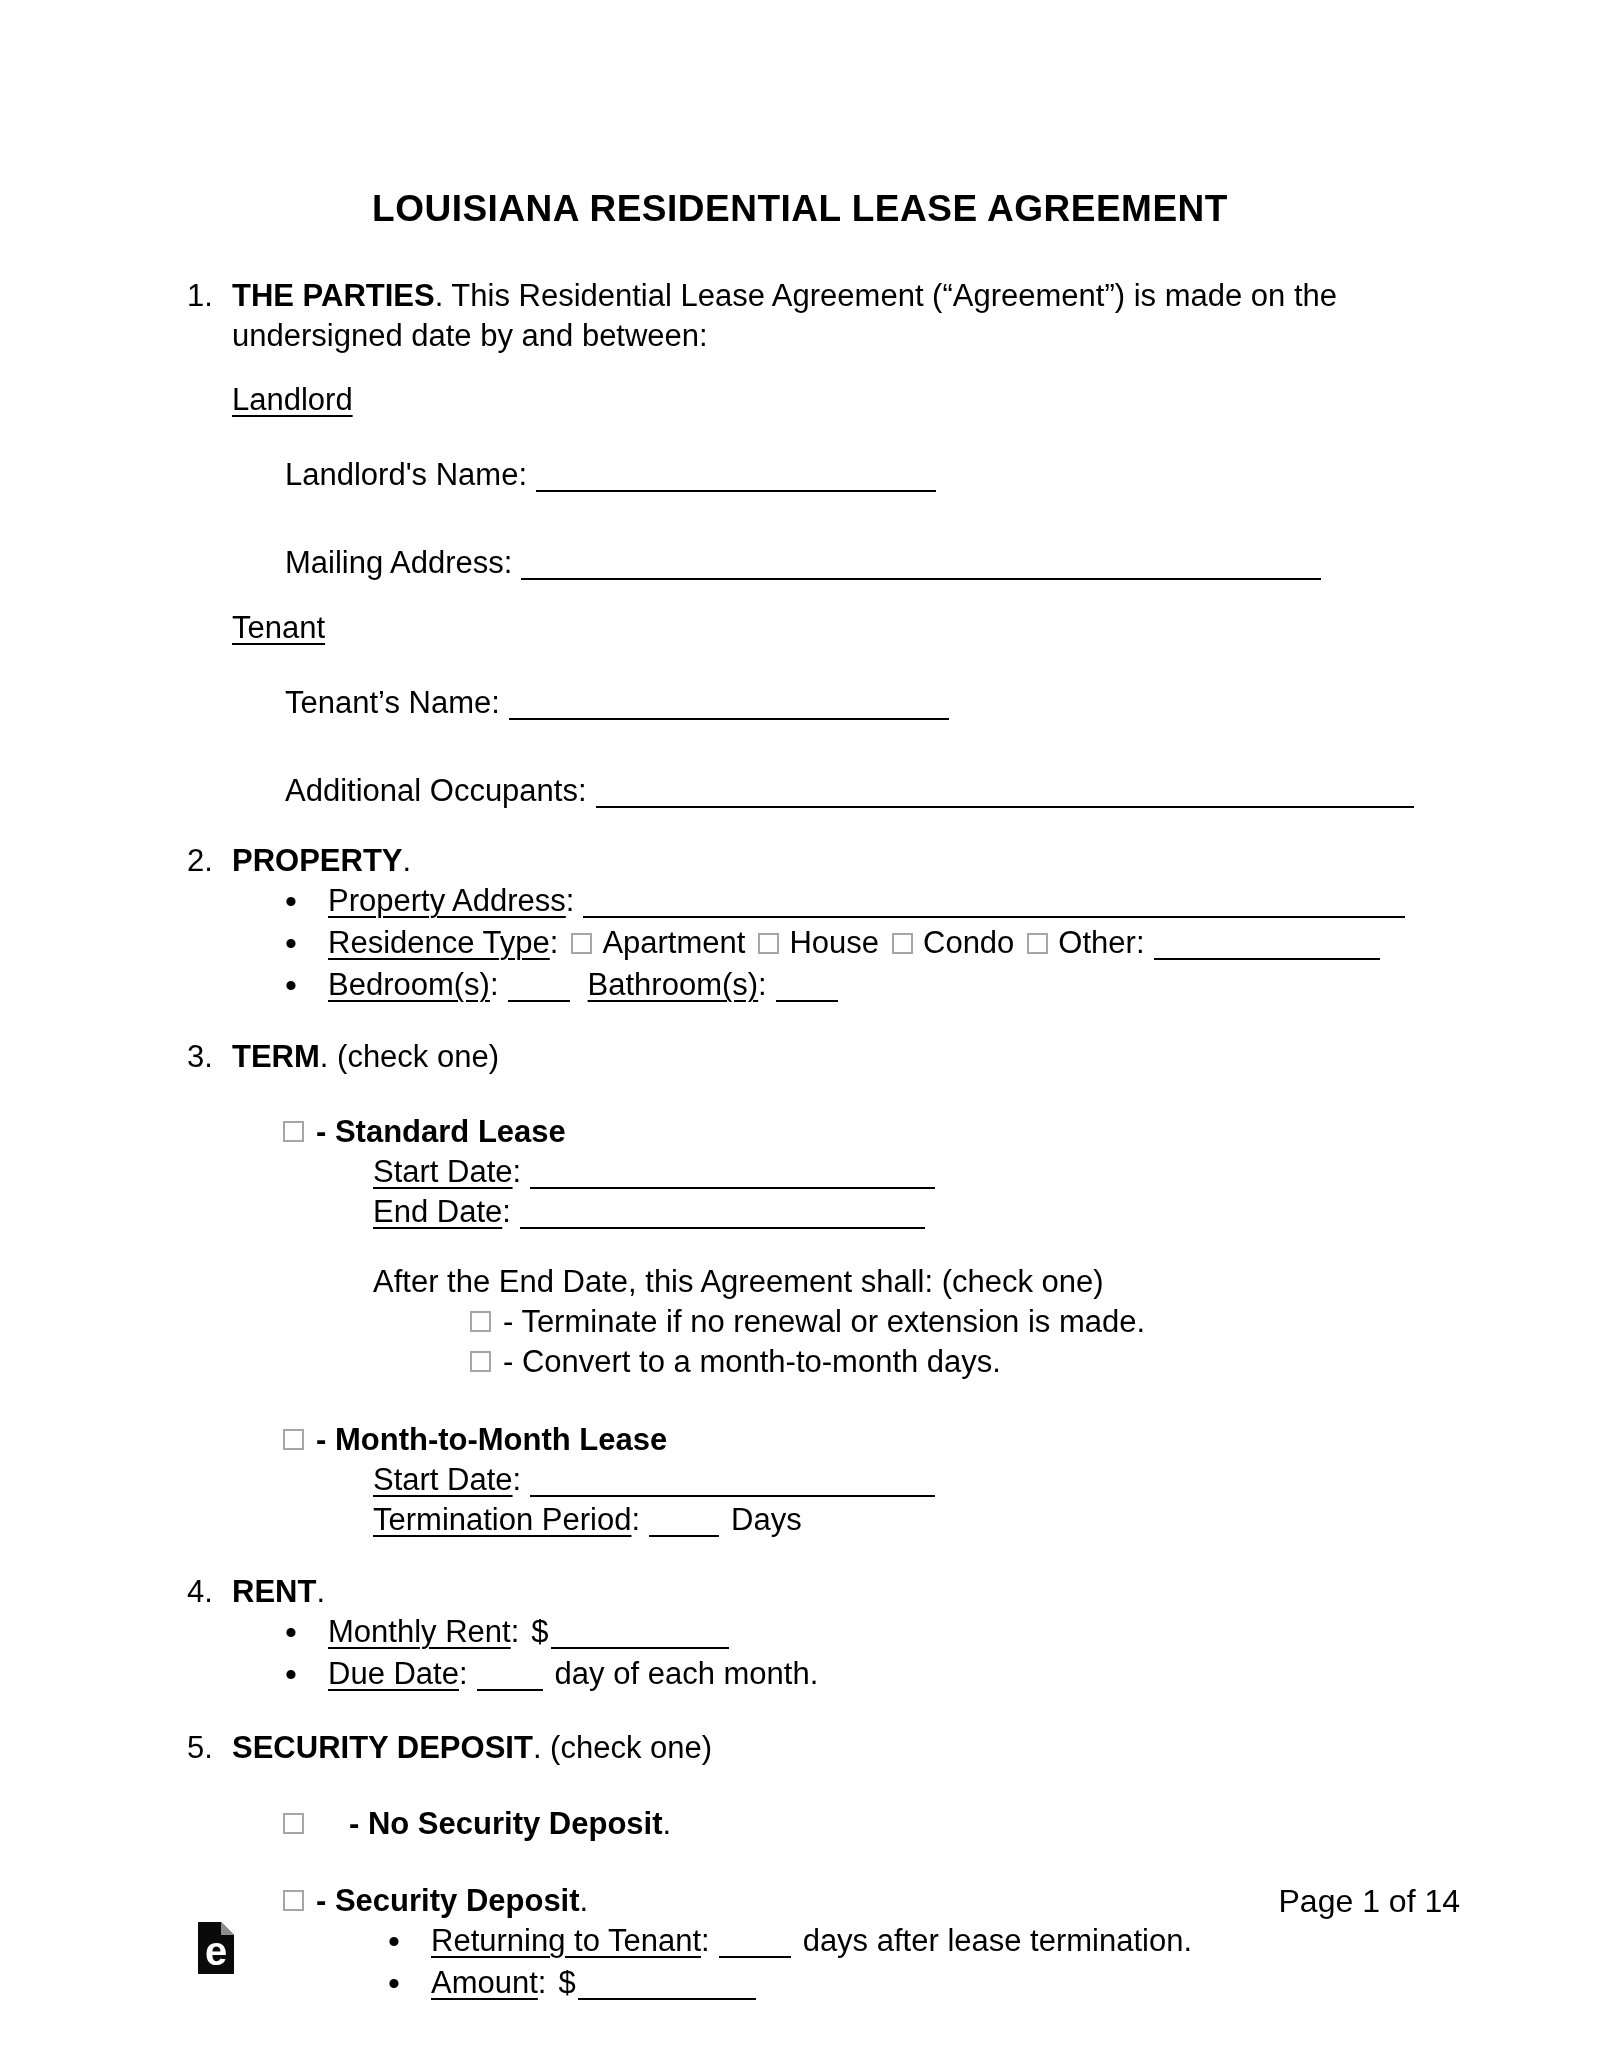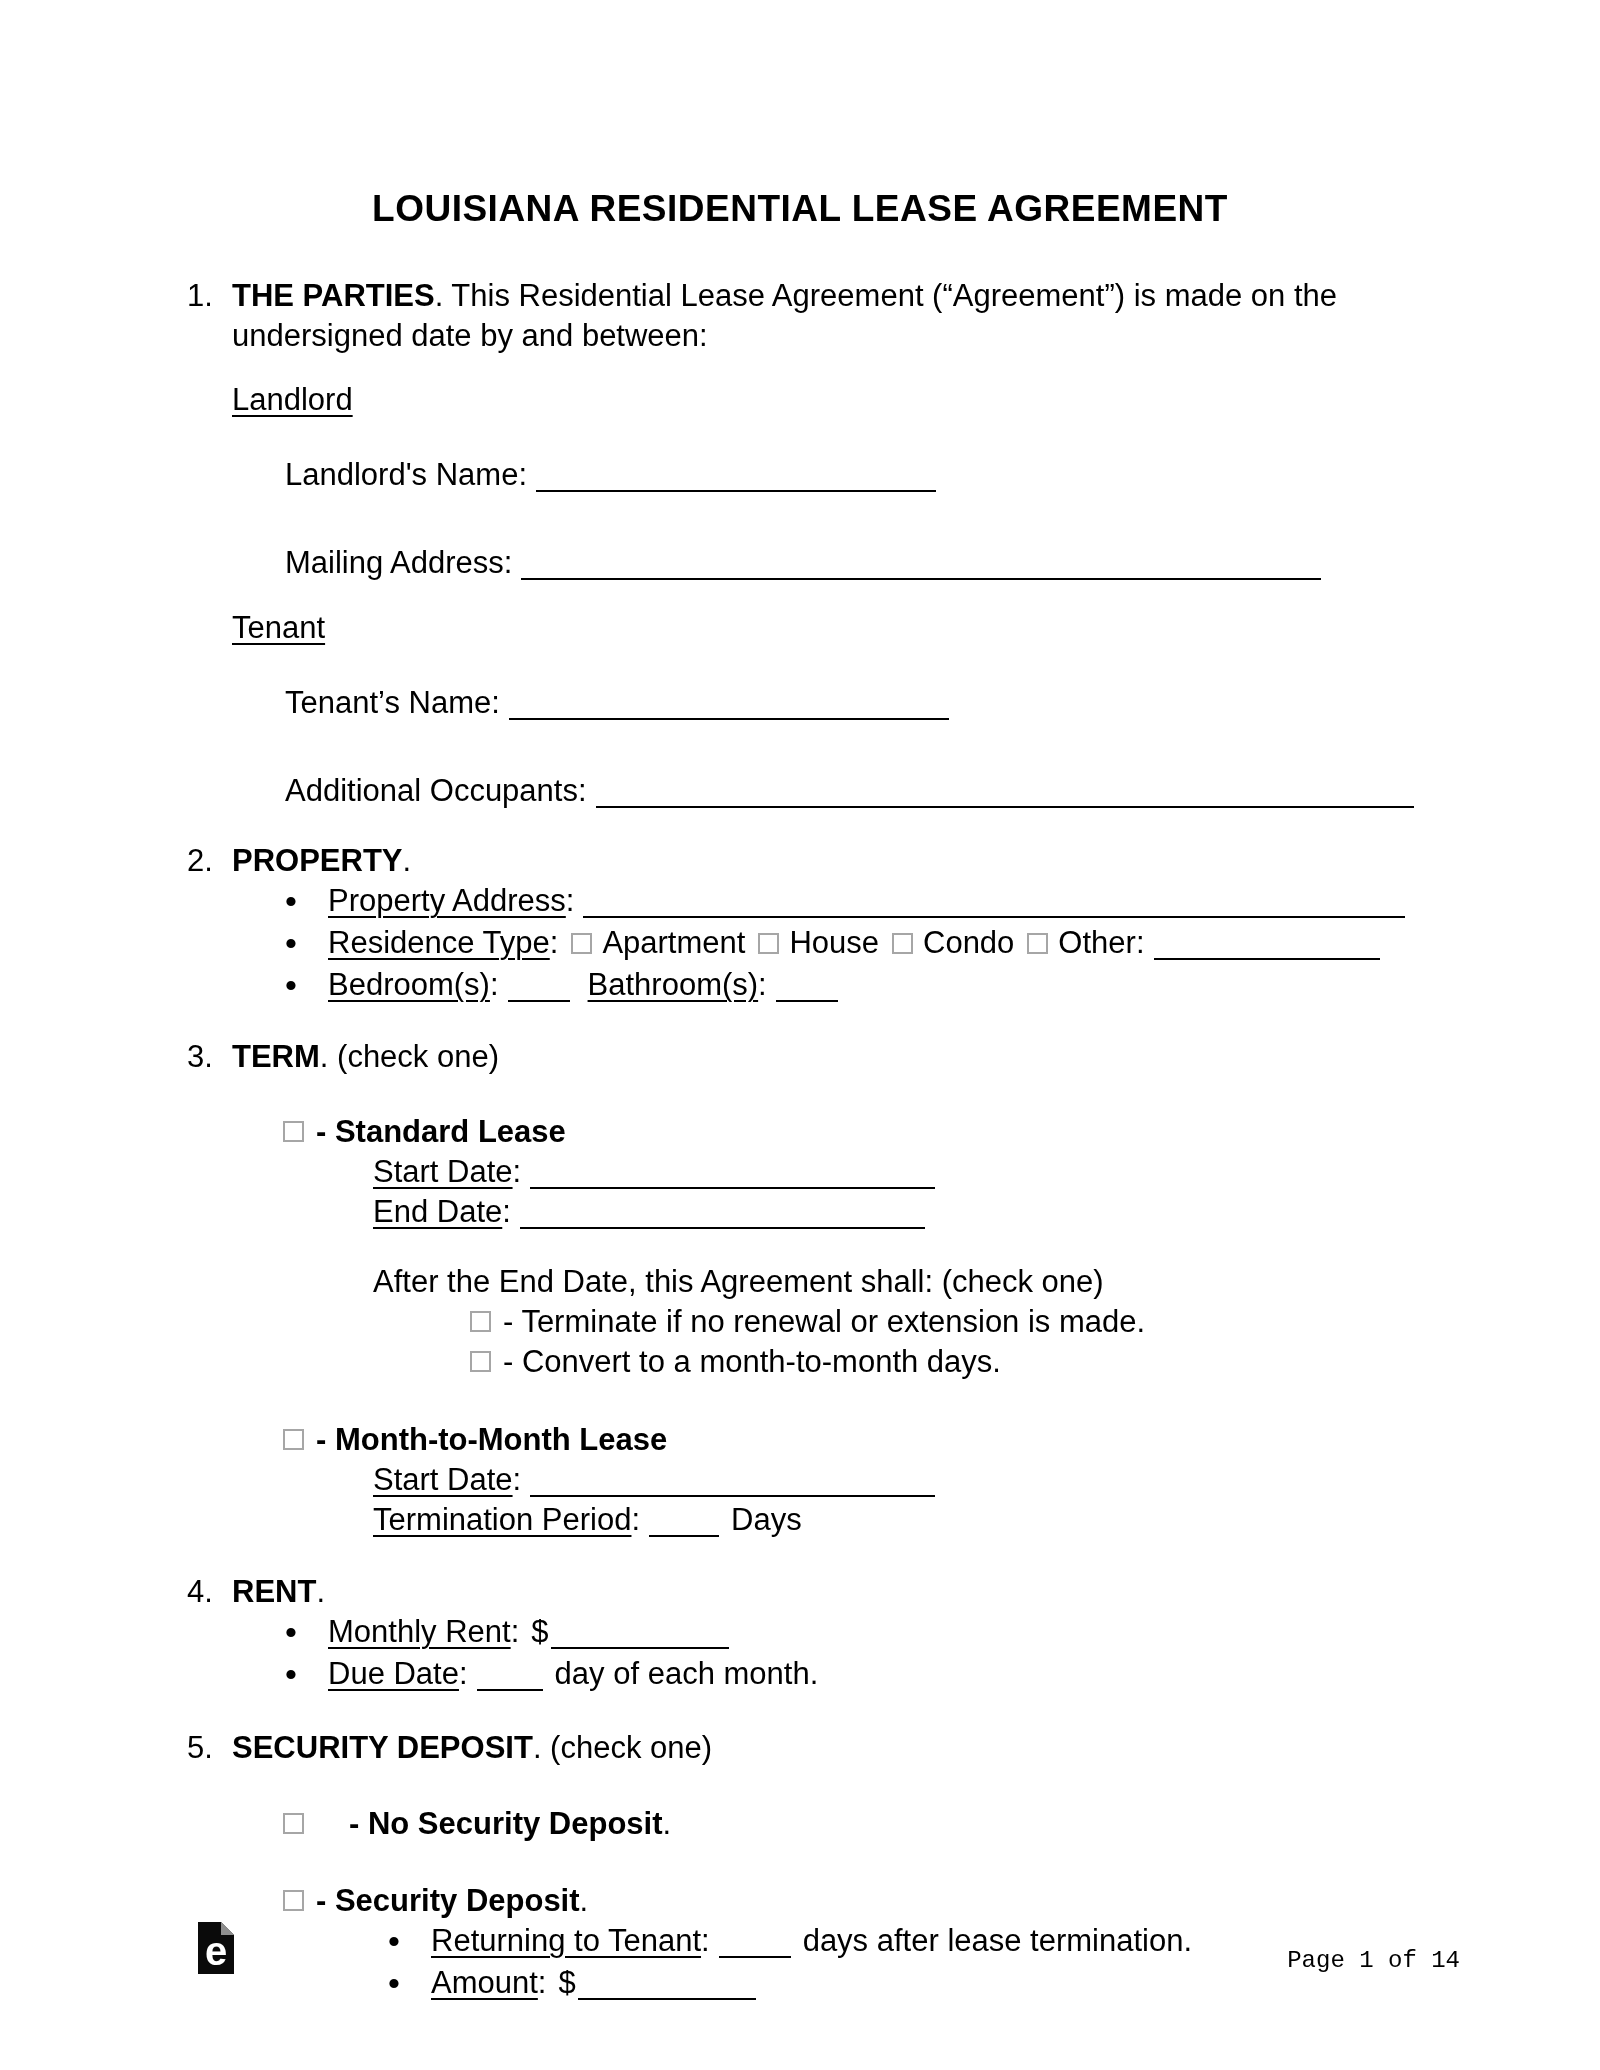--- a/index.html
+++ b/index.html
@@ -76,22 +76,22 @@
   .mt37 { margin-top:37px; } .mt38 { margin-top:38px; }
   .mt44 { margin-top:44px; }
 
   .logo { position:absolute; left:198px; top:1922px; width:36px; height:52px; }
   .logo text {
     fill:#ffffff;
     font-family:"Liberation Sans", sans-serif;
     font-weight:bold; font-size:40px;
   }
   .page-number {
-    position:absolute; top:1944px; right:140px;
-    font-size:24px; line-height:34px;font-family:Liberation Mono, monospace;
+    position:absolute; top:1884px; right:140px;
+    font-size:32px; line-height:34px;
   }
 </style>
 </head>
 <body>
 
 <div class="page">
 
   <div class="doc-title">LOUISIANA RESIDENTIAL LEASE AGREEMENT</div>
 
   <div class="content">

